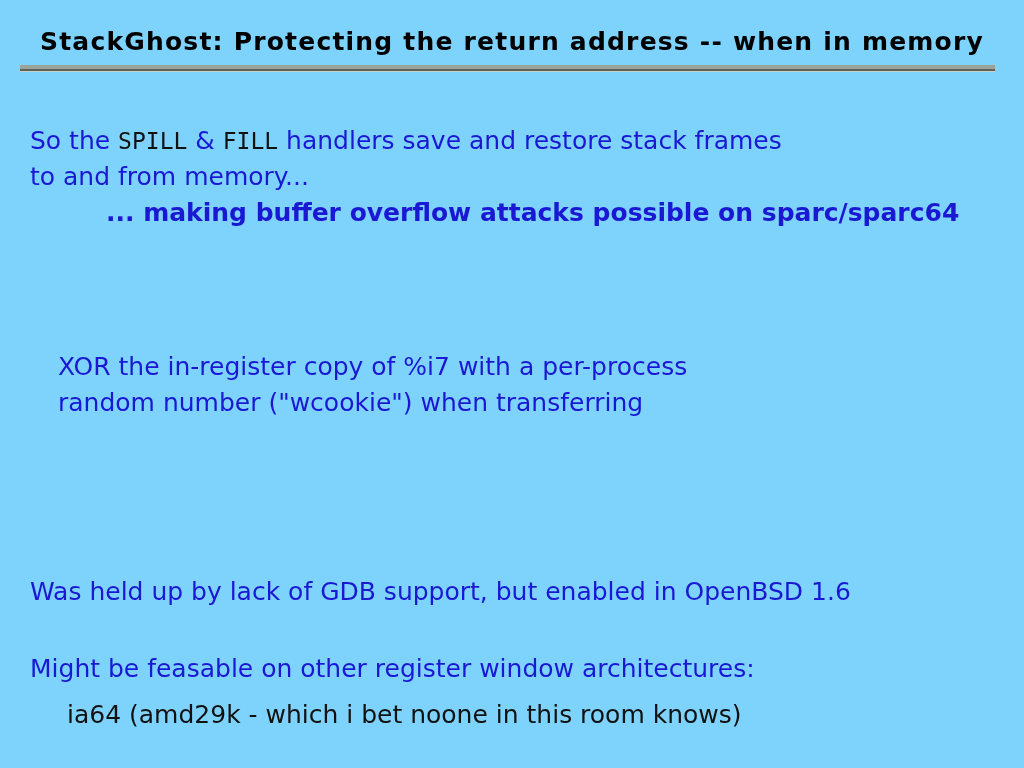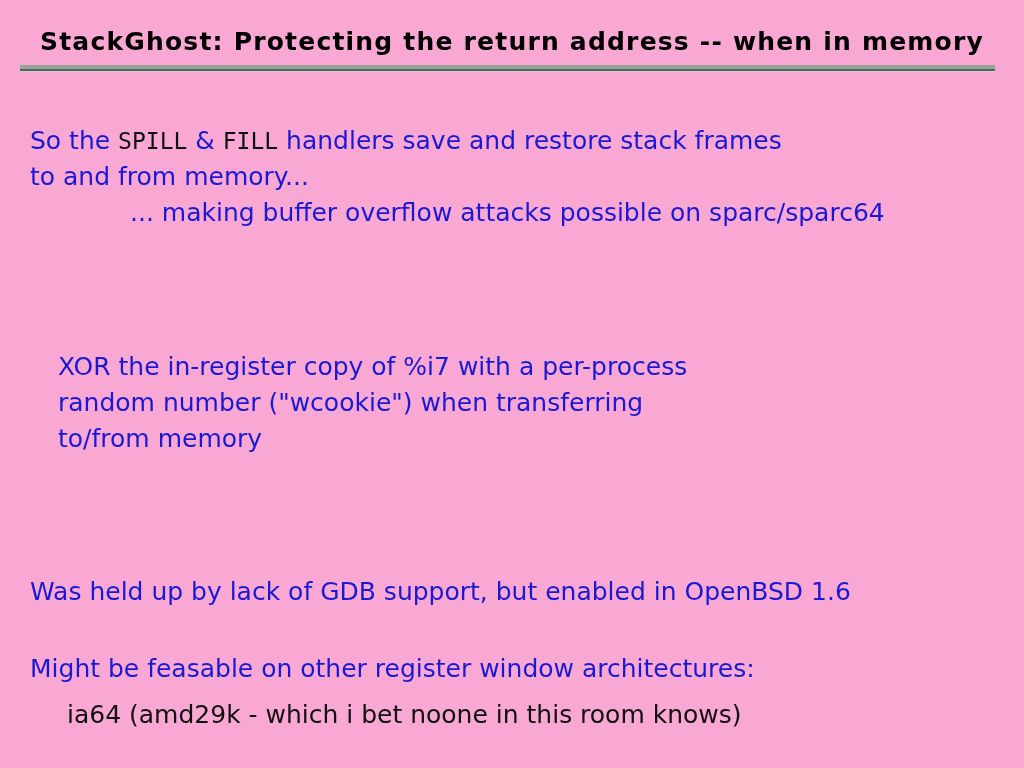--- a/index.html
+++ b/index.html
@@ -13,21 +13,21 @@
     overflow: hidden;
     background: #f5faf4;
     font-family: "DejaVu Sans", sans-serif;
     -webkit-font-smoothing: none;
   }
 
   .slide {
     position: relative;
     width: 1024px;
     height: 768px;
-    background: #f9a8d4;
+    background: #7dd3fc;
   }
 
   
   .title-bar {
     position: absolute;
     left: 0;
     top: 26px;
     width: 1024px;
     text-align: center;
   }
@@ -97,21 +97,21 @@
     font-size: 23px;
     letter-spacing: 0px;
   }
   .amp {
     color: #1a18d2;
   }
 
   
   .l-so      { left: 30px;  top: 126px; }
   .l-tofrom  { left: 30px;  top: 162px; }
-  .l-making  { left: 130px; top: 198px; }
+  .l-making  { left: 106px; top: 198px; font-weight: bold; }
   .l-changes { left: 30px;  top: 274px; }
   .l-xor1    { left: 58px;  top: 352px; text-align: center; }
   .l-xor2    { left: 58px;  top: 388px; }
   .l-xor3    { left: 58px;  top: 424px; }
   .l-wcookie { left: 30px;  top: 501px; }
   .l-gdb     { left: 30px;  top: 577px; }
   .l-might   { left: 30px;  top: 654px; }
   .l-ia64    { left: 57px;  top: 700px; margin-left: 10px; }
 </style>
 </head>
@@ -133,21 +133,20 @@
 
     <div class="line l-so"><span>So the </span><span class="kw">SPILL</span><span class="amp"> &amp; </span><span class="kw">FILL</span><span> handlers save and restore stack frames</span></div>
 
     <div class="line l-tofrom">to and from memory...</div>
 
     <div class="line l-making">... making buffer overflow attacks possible on sparc/sparc64</div>
 
 
     <div class="line l-xor1">XOR the in-register copy of %i7 with a per-process</div>
     <div class="line l-xor2">random number ("wcookie") when transferring</div>
-    <div class="line l-xor3">to/from memory</div>
 
 
     <div class="line l-gdb">Was held up by lack of GDB support, but enabled in OpenBSD 1.6</div>
 
     <div class="line l-might">Might be feasable on other register window architectures:</div>
 
     <div class="line mono-black l-ia64">ia64 (amd29k - which i bet noone in this room knows)</div>
 
   </div>
 </div>

